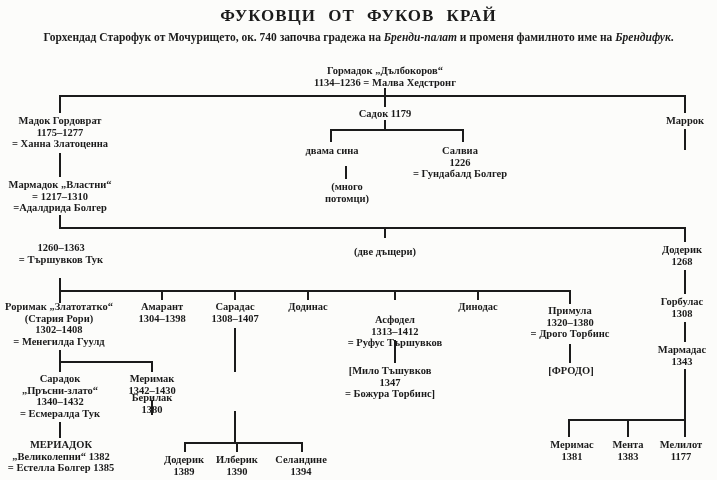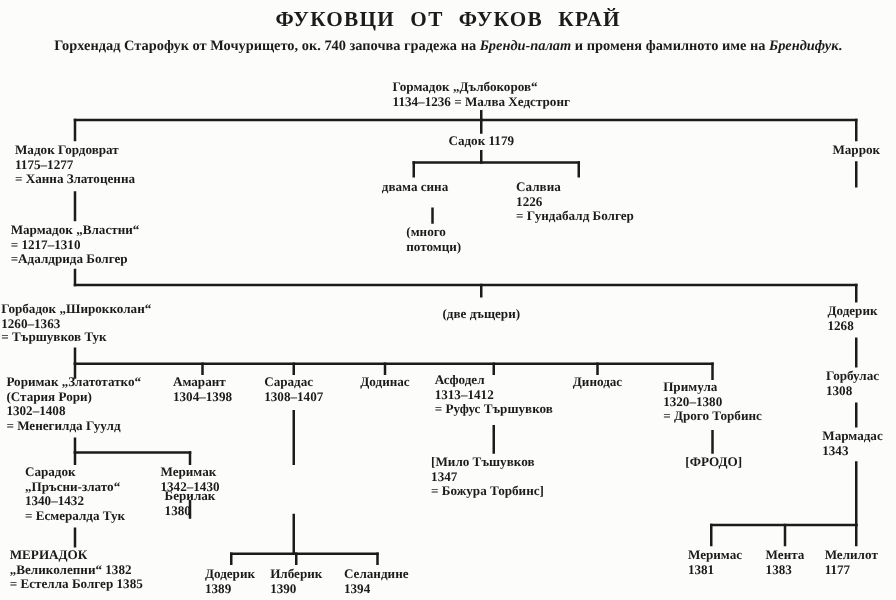--- a/index.html
+++ b/index.html
@@ -12,21 +12,21 @@
     position:absolute; left:0; top:6px; width:717px; text-align:center;
     font-size:17px; font-weight:bold; letter-spacing:1px; word-spacing:7px;
   }
   .subtitle{
     position:absolute; left:0; top:31px; width:717px; text-align:center;
     font-size:11.5px; font-weight:bold; white-space:nowrap;
   }
   .subtitle .it{ font-style:italic; }
   .node{
     position:absolute; transform:translateX(-50%);
-    text-align:left; white-space:nowrap;
+    text-align:center; white-space:nowrap;
     font-size:10.5px; font-weight:bold; line-height:11.5px;
   }
   .ln{ position:absolute; background:#1b1b1b; }
   .h{ height:2px; }
   .v{ width:2px; }
 </style>
 </head>
 <body>
 
 <div id="page">
@@ -108,21 +108,20 @@
   <div class="node" style="left:347px;top:181px">
       <div>(много</div>
       <div>потомци)</div>
     </div>
   <div class="node" style="left:60px;top:179px">
       <div>Мармадок „Властни“</div>
       <div>= 1217–1310</div>
       <div>=Адалдрида Болгер</div>
     </div>
   <div class="node" style="left:61px;top:242px">
-      <div>Горбадок „Широкколан“</div>
       <div>1260–1363</div>
       <div>= Тършувков Тук</div>
     </div>
   <div class="node" style="left:385px;top:246px">
       <div>(две дъщери)</div>
     </div>
   <div class="node" style="left:682px;top:244px">
       <div>Додерик</div>
       <div>1268</div>
     </div>
@@ -136,21 +135,21 @@
       <div>Амарант</div>
       <div>1304–1398</div>
     </div>
   <div class="node" style="left:235px;top:301px">
       <div>Сарадас</div>
       <div>1308–1407</div>
     </div>
   <div class="node" style="left:308px;top:301px">
       <div>Додинас</div>
     </div>
-  <div class="node" style="left:395px;top:299px">
+  <div class="node" style="left:395px;top:314px">
       <div>Асфодел</div>
       <div>1313–1412</div>
       <div>= Руфус Тършувков</div>
     </div>
   <div class="node" style="left:478px;top:301px">
       <div>Динодас</div>
     </div>
   <div class="node" style="left:570px;top:305px">
       <div>Примула</div>
       <div>1320–1380</div>

